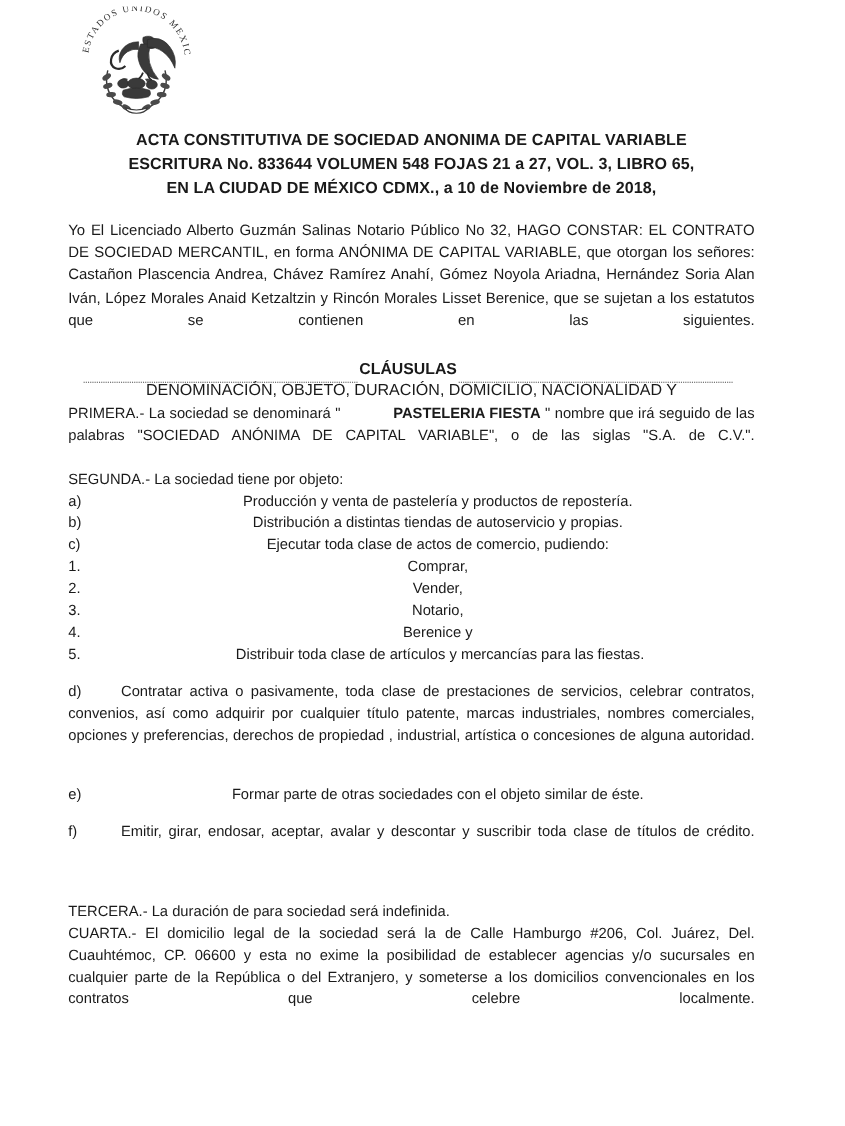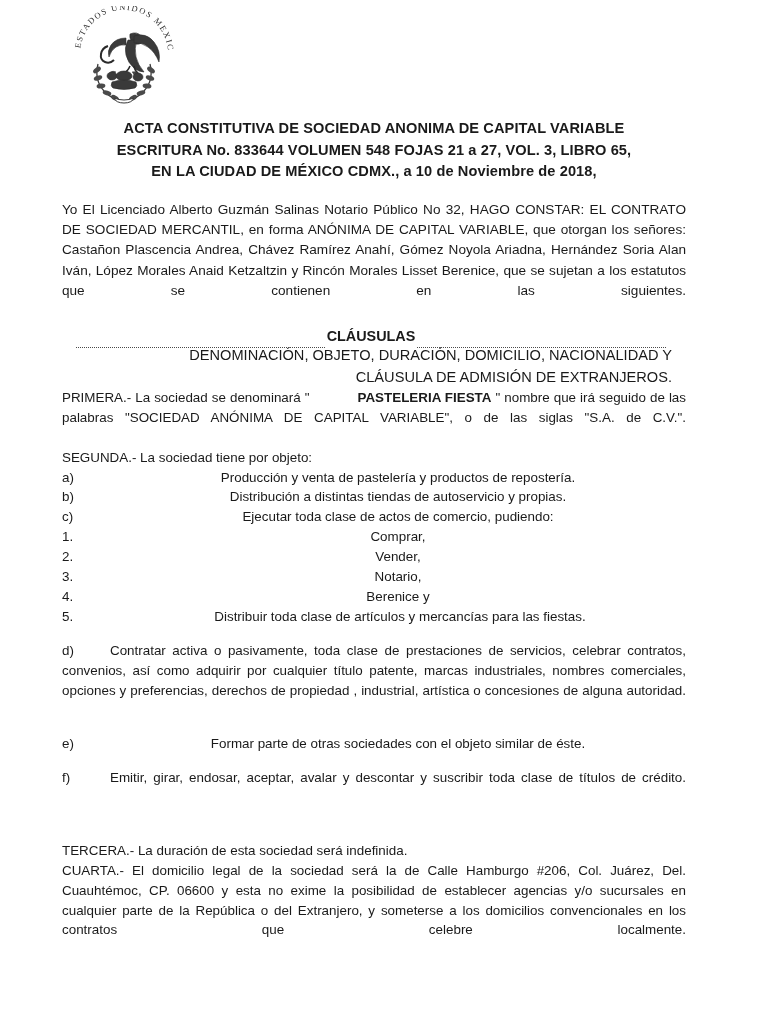--- a/index.html
+++ b/index.html
@@ -89,21 +89,21 @@
     border-bottom: 1px dotted #4a4a4a;
     position: relative;
     top: 4px;
   }
   .leader.left { margin-right: 1px; margin-left: 14px; }
   .leader.right { margin-left: 1px; margin-right: 20px; }
   .clausulas-word { padding: 0 1px; white-space: nowrap; }
 
   
   .section-head {
-    text-align: right;
+    text-align: center;
     font-size: 14.6px;
     line-height: 22px;
     font-weight: normal;
     margin: 0;
     padding: 0 14px;
   }
 
   
   p.clause {
     margin: 0;
@@ -220,21 +220,20 @@
 
     <p class="body lead">Yo El Licenciado Alberto Guzmán Salinas Notario Público No 32, HAGO CONSTAR: EL CONTRATO DE SOCIEDAD MERCANTIL, en forma ANÓNIMA DE CAPITAL VARIABLE, que otorgan los señores: Castañon Plascencia Andrea, Chávez Ramírez Anahí, Gómez Noyola Ariadna, Hernández Soria Alan Iván, López Morales Anaid Ketzaltzin y Rincón Morales Lisset Berenice, que se sujetan a los estatutos que se contienen en las siguientes.</p>
 
     <div class="clausulas">
       <span class="leader left"></span>
       <span class="clausulas-word">CLÁUSULAS</span>
       <span class="leader right"></span>
     </div>
 
     <p class="section-head">DENOMINACIÓN, OBJETO, DURACIÓN, DOMICILIO, NACIONALIDAD Y</p>
-    <p class="section-head">CLÁUSULA DE ADMISIÓN DE EXTRANJEROS.</p>
 
     <p class="clause just"><span>PRIMERA.- La sociedad se denominará "</span><span class="bold">PASTELERIA FIESTA</span><span> " nombre que irá seguido de las palabras "SOCIEDAD ANÓNIMA DE CAPITAL VARIABLE", o de las siglas "S.A. de C.V.".</span></p>
 
     <p class="clause">SEGUNDA.- La sociedad tiene por objeto:</p>
 
     <div class="list-row">
       <span class="list-marker">a)</span>
       <span class="list-text">Producción y venta de pastelería y productos de repostería.</span>
     </div>
     <div class="list-row">
@@ -271,18 +270,18 @@
     <div class="list-row">
       <span class="list-marker">e)</span>
       <span class="list-text">Formar parte de otras sociedades con el objeto similar de éste.</span>
     </div>
 
     <p class="hang"><span class="mk">f)</span><span>Emitir, girar, endosar, aceptar, avalar y descontar y suscribir toda clase de títulos de crédito.</span></p>
 
 
     <div class="gap-blank"></div>
 
-    <p class="clause">TERCERA.- La duración de esta sociedad será indefinida.</p>
+    <p class="clause">TERCERA.- La duración de para sociedad será indefinida.</p>
 
     <p class="clause just">CUARTA.- El domicilio legal de la sociedad será la de Calle Hamburgo #206, Col. Juárez, Del. Cuauhtémoc, CP. 06600 y esta no exime la posibilidad de establecer agencias y/o sucursales en cualquier parte de la República o del Extranjero, y someterse a los domicilios convencionales en los contratos que celebre localmente.</p>
 
   </div>
 </div>
 
 </body></html>

